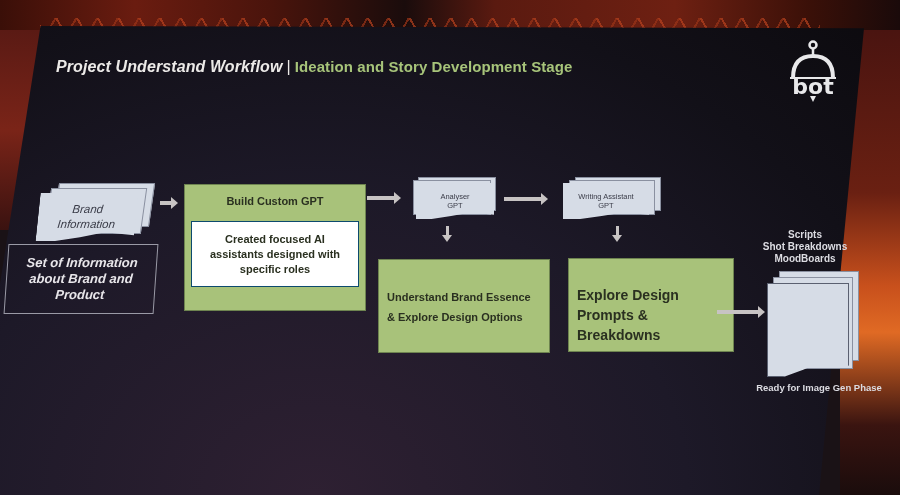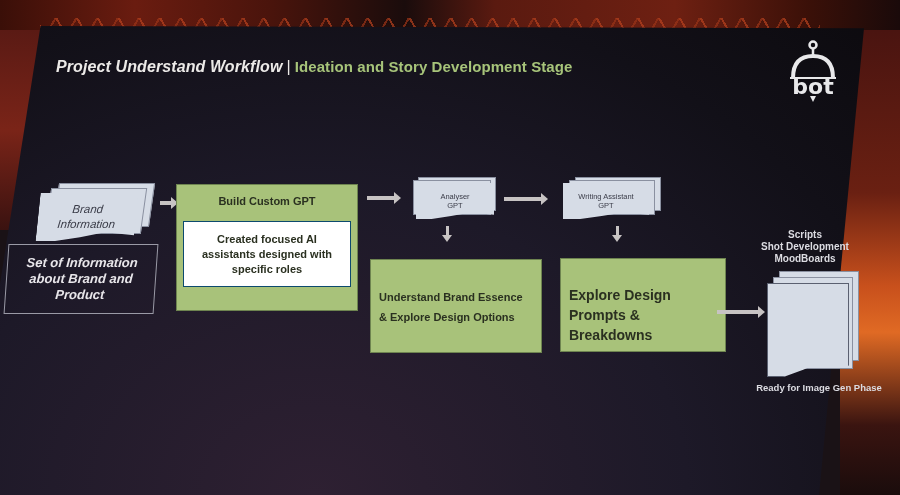--- a/index.html
+++ b/index.html
@@ -58,21 +58,21 @@
     content:""; position:absolute; right:-6px; top:-4px;
     border-left:7px solid #c7c3c3; border-top:6px solid transparent; border-bottom:6px solid transparent;
   }
   .arrow-v { position:absolute; width:3px; background:#c7c3c3; }
   .arrow-v::after {
     content:""; position:absolute; bottom:-6px; left:-4px;
     border-top:7px solid #c7c3c3; border-left:5.5px solid transparent; border-right:5.5px solid transparent;
   }
   .green {
     position:absolute; background:#a8c27a; border:1px solid #6e8450;
-    color:#2a3020; font-weight:bold;
+    color:#2a3020; font-weight:bold;margin-left:8px;
   }
   .outline-box {
     position:absolute; border:1px solid #9a9aa6; color:#e8e6ea;
     font-weight:bold; font-style:italic; text-align:center; font-size:13px; line-height:16px;
     display:flex; align-items:center; justify-content:center;
   }
   .light-text { position:absolute; color:#dcdce2; font-weight:bold; font-size:10px; text-align:center; line-height:12px; }
 </style>
 </head>
 <body>
@@ -162,21 +162,21 @@
   <div style="position:absolute;left:8px;top:26px;">
     <div>Explore Design Prompts &amp;</div>
     <div>Breakdowns</div>
   </div>
 </div>
 
 <div class="arrow-h" style="left:717px;top:310px;width:42px;"></div>
 
 <div class="light-text" style="left:752px;top:229px;width:106px;">
   <div>Scripts</div>
-  <div>Shot Development</div>
+  <div>Shot Breakdowns</div>
   <div>MoodBoards</div>
 </div>
 
 <div class="docstack" style="left:767px;top:271px;width:96px;height:104px;">
   <div class="sheet" style="left:12px;top:0;width:78px;height:88px;"></div>
   <div class="sheet" style="left:6px;top:6px;width:78px;height:90px;"></div>
   <div class="front" style="left:0;top:12px;width:80px;height:92px;border:1px solid #5a6070;"></div>
 </div>
 
 <div class="light-text" style="left:744px;top:382px;width:150px;font-size:9.5px;">Ready for Image Gen Phase</div>

